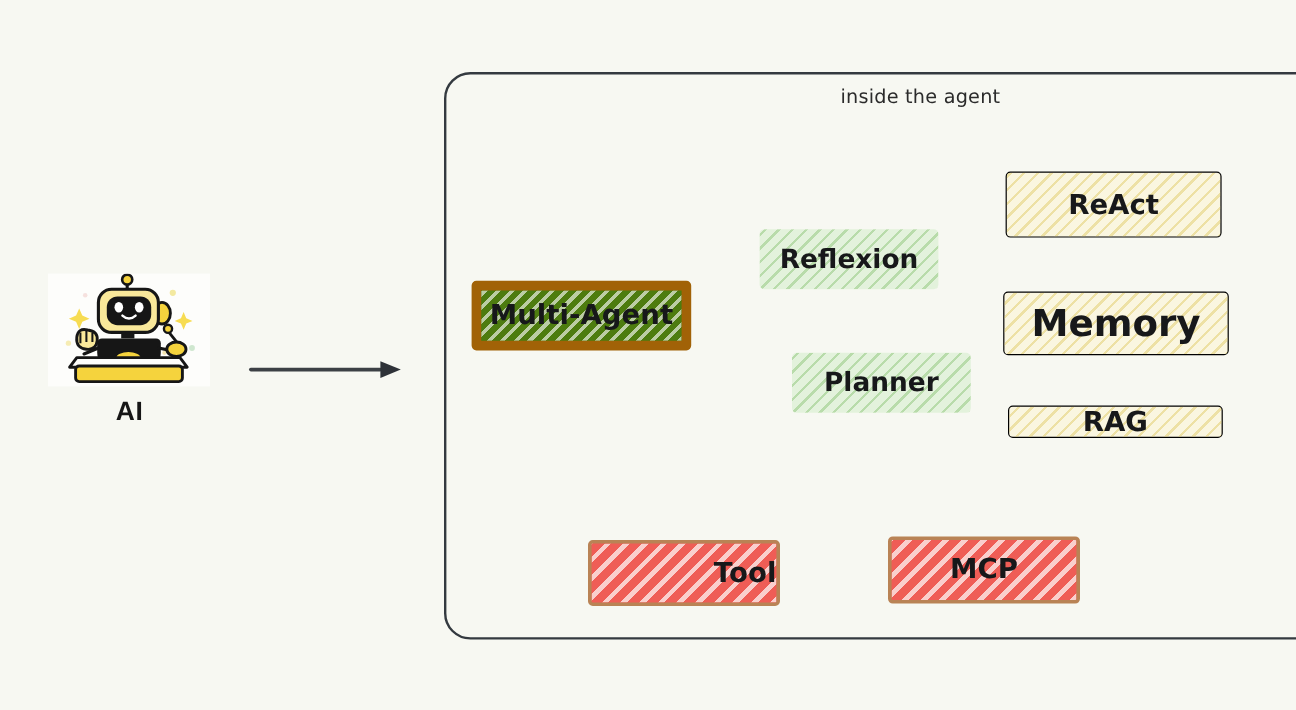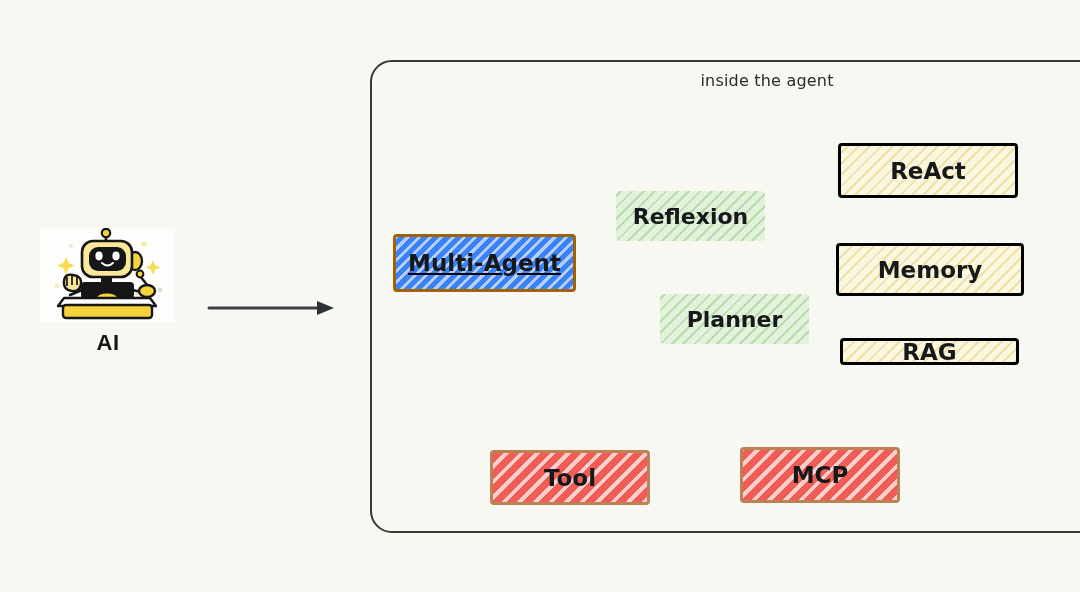--- a/index.html
+++ b/index.html
@@ -100,23 +100,22 @@
     position: relative;
     z-index: 2;
     font-family: "DejaVu Sans", sans-serif;
     font-weight: bold;
     color: #17181a;
     white-space: nowrap;
   }
 
   
   .node.tan {
-    background: #3b82f6;
-    border: 3px solid #a16207;
-    text-decoration: underline;
+    background: #4d7c0f;
+    border: 8px solid #a16207;
   }
   .node.tan .hatch {
     background-image: repeating-linear-gradient(
       -45deg,
       rgba(255,255,255,0.62) 0px,
       rgba(255,255,255,0.62) 3px,
       rgba(255,255,255,0) 3px,
       rgba(255,255,255,0) 8px);
   }
 
@@ -131,21 +130,21 @@
       -45deg,
       rgba(120,186,96,0.40) 0px,
       rgba(120,186,96,0.40) 2px,
       rgba(120,186,96,0) 2px,
       rgba(120,186,96,0) 8px);
   }
 
   
   .node.yellow {
     background: #faf6e0;
-    border: 3px solid #000000;
+    border: 1px solid #000000;
   }
   .node.yellow .hatch {
     background-image: repeating-linear-gradient(
       -45deg,
       rgba(222,199,92,0.45) 0px,
       rgba(222,199,92,0.45) 2px,
       rgba(222,199,92,0) 2px,
       rgba(222,199,92,0) 8px);
   }
 
@@ -226,46 +225,46 @@
 
   <div id="agent-container">
     <div id="container-title">inside the agent</div>
   </div>
 
   <div class="node tan" style="left:393px; top:234px; width:183px; height:58px;">
     <span class="hatch"></span>
     <span class="node-label" style="font-size:23px;">Multi-Agent</span>
   </div>
 
-  <div class="node green" style="left:616px; top:191px; width:149px; height:50px;">
+  <div class="node green" style="left:633px; top:191px; width:149px; height:50px;">
     <span class="hatch"></span>
     <span class="node-label" style="font-size:22px;">Reflexion</span>
   </div>
 
   <div class="node green" style="left:660px; top:294px; width:149px; height:50px;">
     <span class="hatch"></span>
     <span class="node-label" style="font-size:22px;">Planner</span>
   </div>
 
   <div class="node yellow" style="left:838px; top:143px; width:180px; height:55px;">
     <span class="hatch"></span>
     <span class="node-label" style="font-size:23px;">ReAct</span>
   </div>
 
   <div class="node yellow" style="left:836px; top:243px; width:188px; height:53px;">
     <span class="hatch"></span>
-    <span class="node-label" style="font-size:23px;">Memory</span>
+    <span class="node-label" style="font-size:31px;">Memory</span>
   </div>
 
   <div class="node yellow" style="left:840px; top:338px; width:179px; height:27px;">
     <span class="hatch"></span>
     <span class="node-label" style="font-size:23px;">RAG</span>
   </div>
 
-  <div class="node red" style="left:490px; top:450px; width:160px; height:55px;">
+  <div class="node red" style="left:490px; top:450px; width:160px; height:55px;justify-content:flex-end;">
     <span class="hatch"></span>
     <span class="node-label" style="font-size:23px;">Tool</span>
   </div>
 
   <div class="node red" style="left:740px; top:447px; width:160px; height:56px;">
     <span class="hatch"></span>
     <span class="node-label" style="font-size:23px;">MCP</span>
   </div>
 
 </div>

